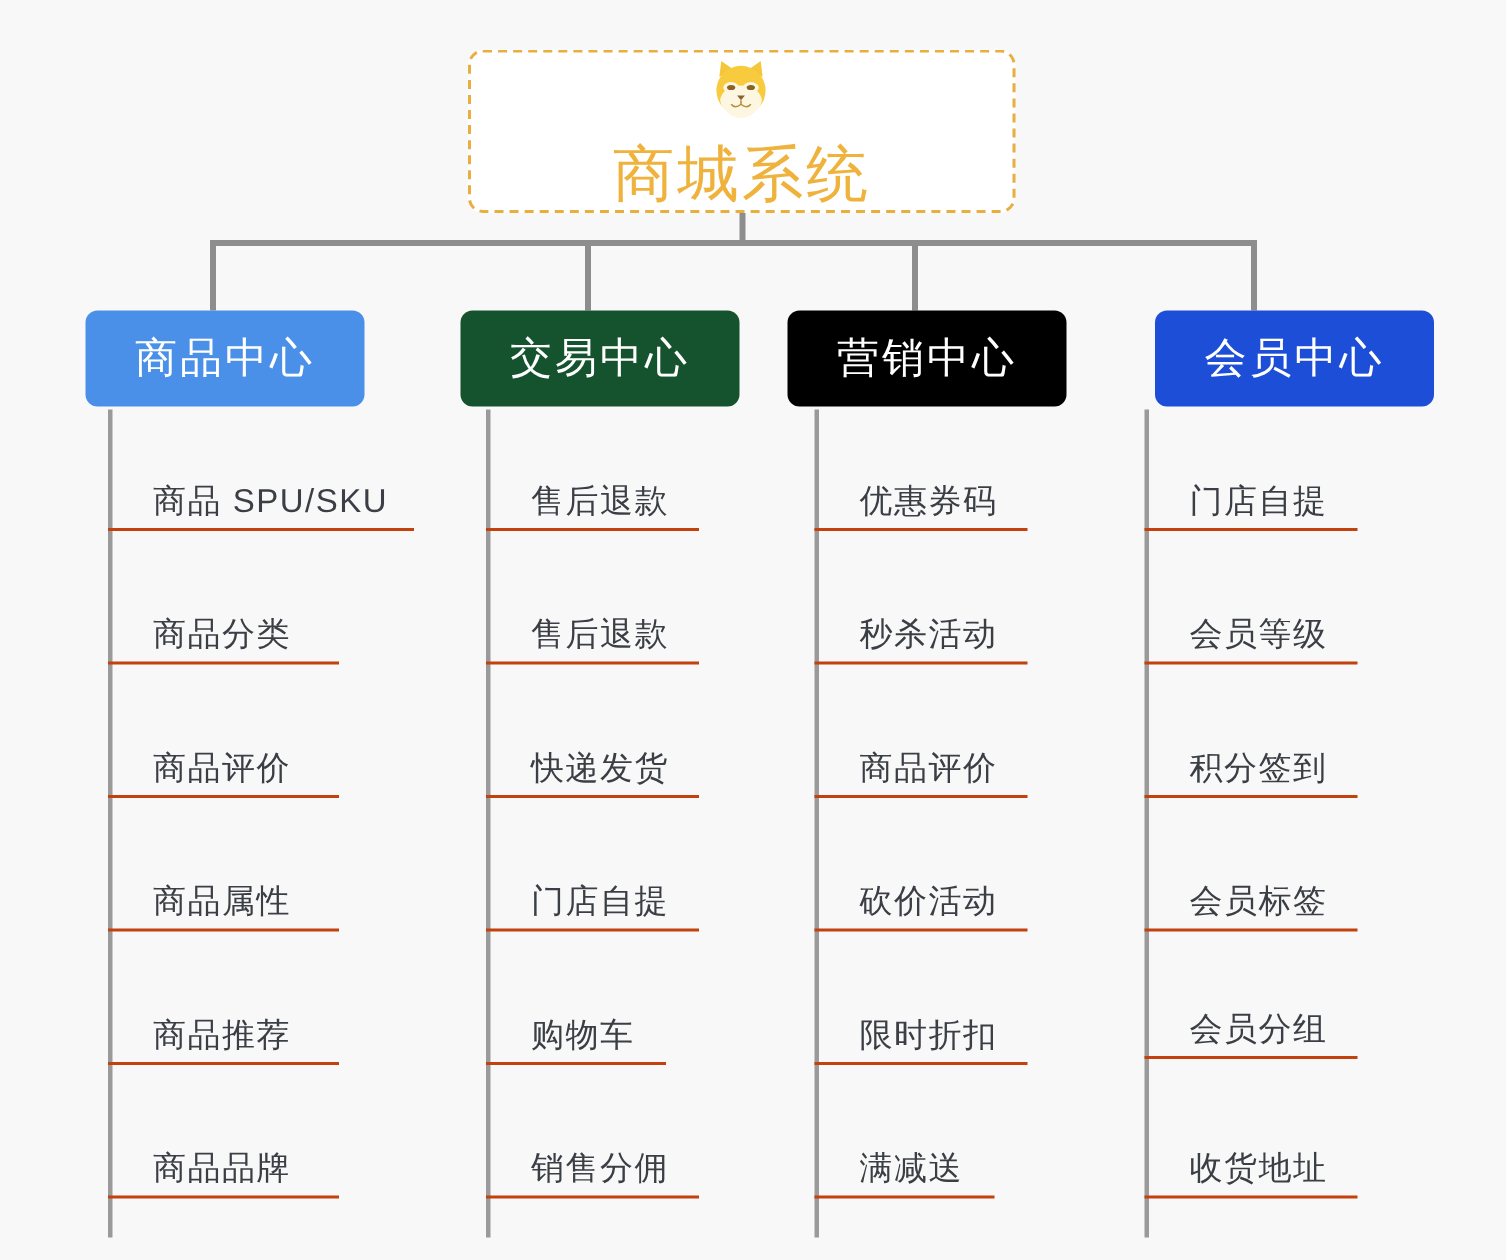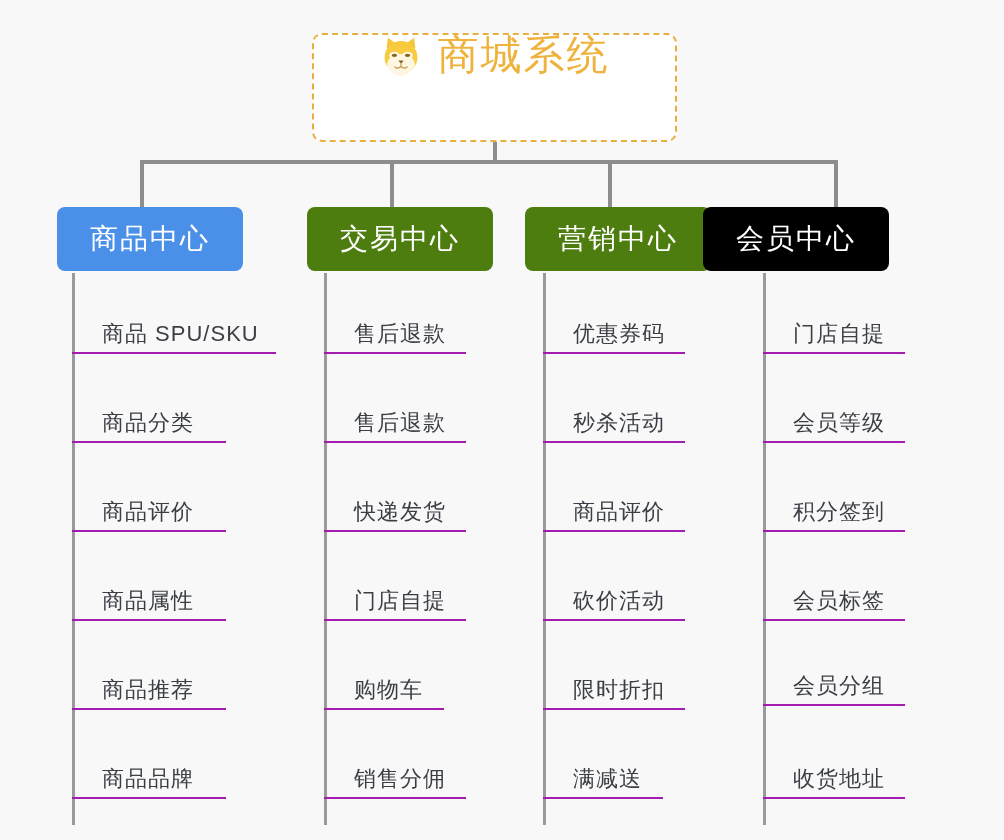--- a/index.html
+++ b/index.html
@@ -15,22 +15,23 @@
 
   
   .root-node{
     position:absolute;
     left:312px;top:33px;
     width:365px;height:109px;
     box-sizing:border-box;
     background:#ffffff;
     border:2px dashed #e8ae40;
     border-radius:10px;
-    display:flex;justify-content:center;
+    display:flex;align-items:center;justify-content:center;
     gap:14px;
+    flex-direction:column;
   }
   .root-label{
     font-size:41px;
     color:#efb33d;
     letter-spacing:2px;
     line-height:1;
     white-space:nowrap;
     font-weight:400;
   }
   .root-emoji{
@@ -62,21 +63,21 @@
     white-space:nowrap;
   }
 
   
   .spine{position:absolute;width:3px;background:#9a9a9a;}
 
   
   .leaf{
     position:absolute;
     height:1px;
-    border-bottom:2px solid #a21caf;
+    border-bottom:2px solid #c2410c;
     box-sizing:border-box;
   }
   .leaf-label{
     position:absolute;
     bottom:6px;
     left:30px;
     font-size:22px;
     color:#3b3f45;
     white-space:nowrap;
     letter-spacing:1px;
@@ -141,21 +142,21 @@
   <div class="leaf" style="left:72px;top:619px;width:154px;">
     <span class="leaf-label">商品属性</span>
   </div>
   <div class="leaf" style="left:72px;top:708px;width:154px;">
     <span class="leaf-label">商品推荐</span>
   </div>
   <div class="leaf" style="left:72px;top:797px;width:154px;">
     <span class="leaf-label">商品品牌</span>
   </div>
 
-  <div class="cat-box" style="left: 307px; top: 207px; width: 186px; background: #4d7c0f; text-align: center;">
+  <div class="cat-box" style="left: 307px; top: 207px; width: 186px; background: #14532d; text-align: center;">
     <span>交易中心</span>
   </div>
   <div class="spine" style="left:324px;top:273px;height:552px;"></div>
 
   <div class="leaf" style="left:324px;top:352px;width:142px;">
     <span class="leaf-label">售后退款</span>
   </div>
   <div class="leaf" style="left:324px;top:441px;width:142px;">
     <span class="leaf-label">售后退款</span>
   </div>
@@ -165,21 +166,21 @@
   <div class="leaf" style="left:324px;top:619px;width:142px;font-family:Liberation Serif, serif;">
     <span class="leaf-label">门店自提</span>
   </div>
   <div class="leaf" style="left:324px;top:708px;width:120px;">
     <span class="leaf-label">购物车</span>
   </div>
   <div class="leaf" style="left:324px;top:797px;width:142px;">
     <span class="leaf-label">销售分佣</span>
   </div>
 
-  <div class="cat-box" style="left: 525px; top: 207px; width: 186px; background: #4d7c0f;">
+  <div class="cat-box" style="left: 525px; top: 207px; width: 186px; background: #000000;">
     <span>营销中心</span>
   </div>
   <div class="spine" style="left:543px;top:273px;height:552px;"></div>
 
   <div class="leaf" style="left:543px;top:352px;width:142px;">
     <span class="leaf-label">优惠券码</span>
   </div>
   <div class="leaf" style="left:543px;top:441px;width:142px;">
     <span class="leaf-label">秒杀活动</span>
   </div>
@@ -189,21 +190,21 @@
   <div class="leaf" style="left:543px;top:619px;width:142px;">
     <span class="leaf-label">砍价活动</span>
   </div>
   <div class="leaf" style="left:543px;top:708px;width:142px;">
     <span class="leaf-label">限时折扣</span>
   </div>
   <div class="leaf" style="left:543px;top:797px;width:120px;">
     <span class="leaf-label">满减送</span>
   </div>
 
-  <div class="cat-box" style="left: 703px; top: 207px; width: 186px; background: #000000; text-align: right;">
+  <div class="cat-box" style="left: 770px; top: 207px; width: 186px; background: #1d4ed8; text-align: right;">
     <span>会员中心</span>
   </div>
   <div class="spine" style="left:763px;top:273px;height:552px;"></div>
 
   <div class="leaf" style="left:763px;top:352px;width:142px;">
     <span class="leaf-label">门店自提</span>
   </div>
   <div class="leaf" style="left:763px;top:441px;width:142px;text-align:center;">
     <span class="leaf-label">会员等级</span>
   </div>

